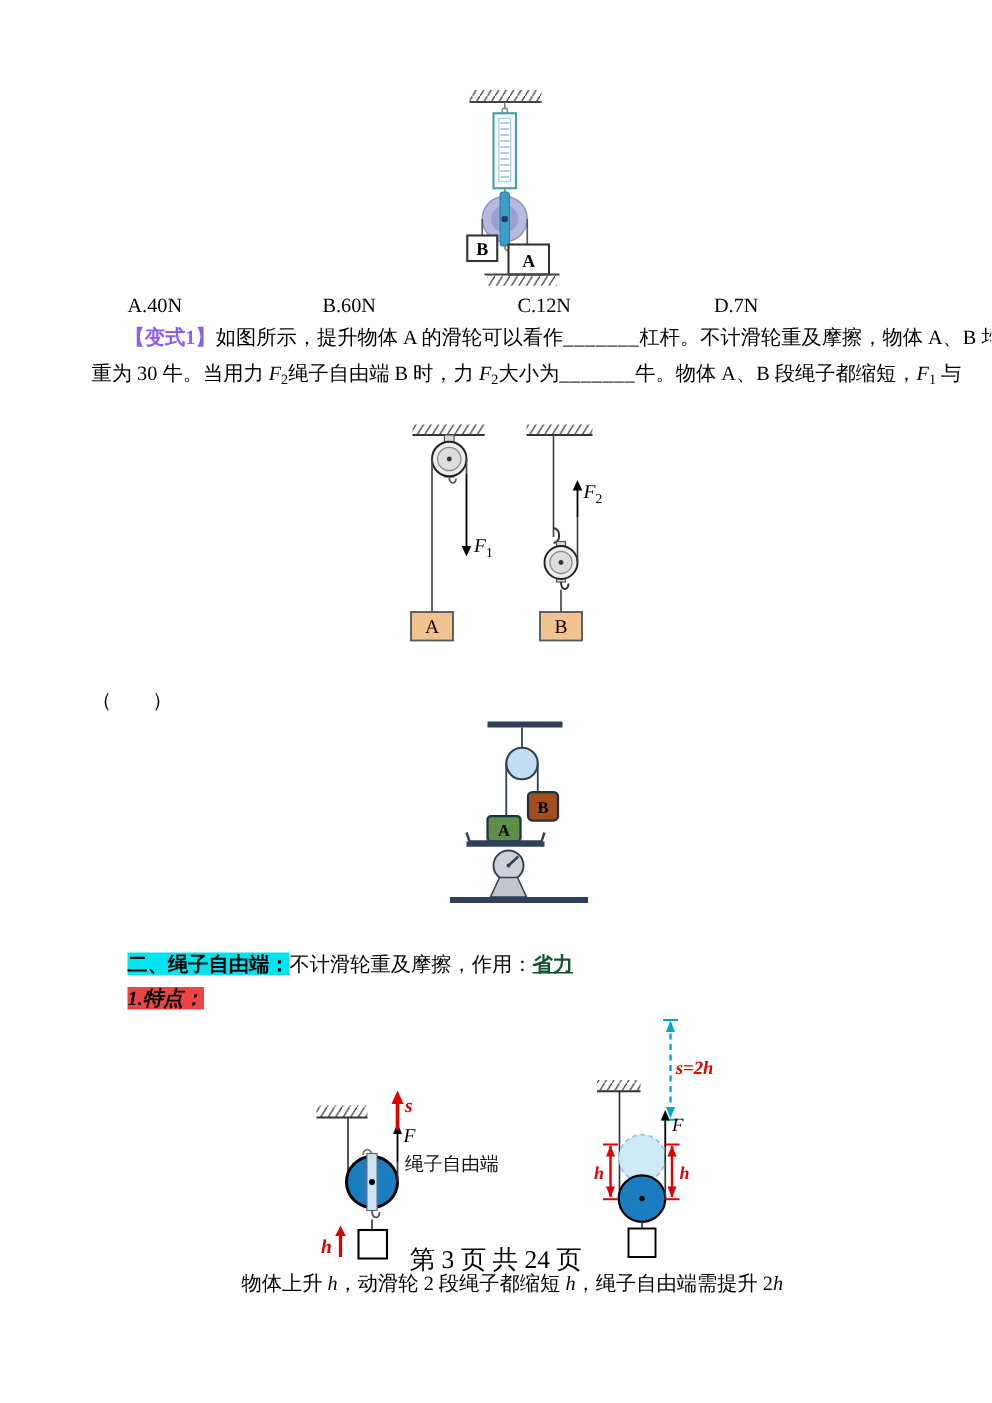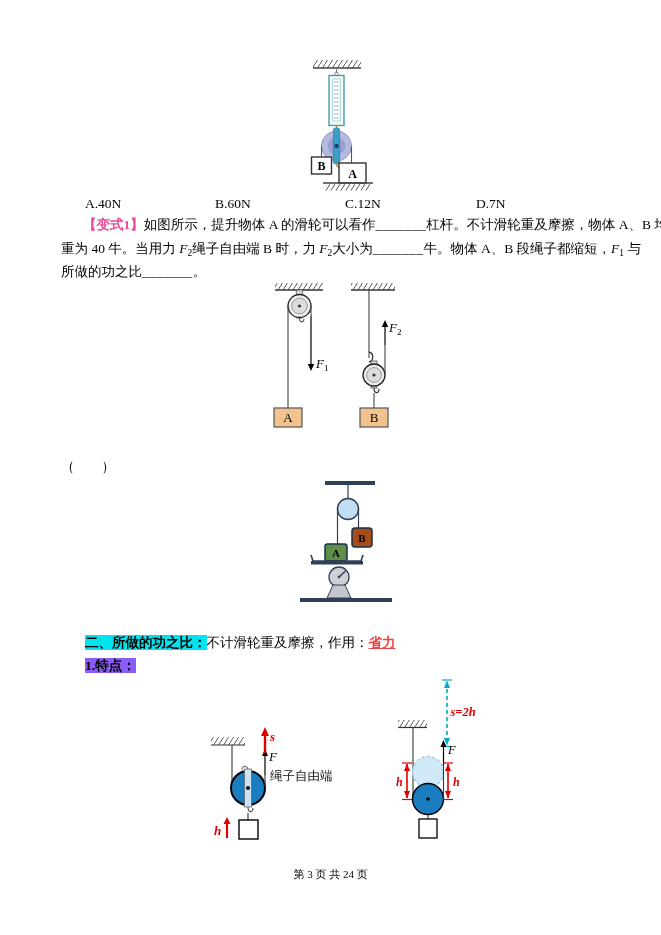--- a/index.html
+++ b/index.html
@@ -1,27 +1,27 @@
 <!DOCTYPE html>
 <html lang="zh"><head>
 <meta charset="utf-8">
 <style>
   html,body{margin:0;padding:0;background:#fff;}
   #page{position:relative;width:661px;height:935px;background:#fff;overflow:hidden;
         font-family:"Liberation Serif",serif;color:#000;font-size:13.5px;}
   .line{position:absolute;white-space:nowrap;height:20px;}
   .opt-row{position:absolute;left:0;width:661px;height:20px;}
   .opt{position:absolute;top:0;}
-  .mag{color:#ec4899;font-weight:bold;}
+  .mag{color:#8b5cf6;font-weight:bold;}
   .blank{letter-spacing:.5px;}
   .fi{font-style:italic;font-family:"Liberation Serif",serif;}
   .fsub{font-size:9.5px;vertical-align:-3px;}
   .hlc{background:#00e4f0;font-weight:bold;}
-  .hlg{background:#8b5cf6;font-weight:bold;}
-  .redul{color:#ef4444;font-weight:bold;text-decoration:underline;}
+  .hlg{background:#ef4444;font-weight:bold;font-style:italic;}
+  .redul{color:#14532d;font-weight:bold;text-decoration:underline;}
   .ital{font-style:italic;}
   .center-line{position:absolute;left:0;right:0;text-align:center;white-space:nowrap;}
   svg{position:absolute;}
   svg text{font-family:"Liberation Serif",serif;}
 </style>
 </head>
 <body>
 
 <div id="page">
 
@@ -71,22 +71,21 @@
   </svg>
 
   <div class="opt-row" style="top:196px">
     <span class="opt" style="left:85px">A.40N</span>
     <span class="opt" style="left:215px">B.60N</span>
     <span class="opt" style="left:345px">C.12N</span>
     <span class="opt" style="left:476px">D.7N</span>
   </div>
 
   <div class="line" style="top:216px;left:83px"><span class="mag">【变式1】</span><span>如图所示，提升物体 A 的滑轮可以看作</span><span class="blank">_______</span><span>杠杆。不计滑轮重及摩擦，物体 A、B 均</span></div>
-  <div class="line" style="top:240px;left:61px"><span>重为 40 牛。当用力 </span><span class="fi">F</span><span class="fsub">2</span><span>绳子自由端 B 时，力 </span><span class="fi">F</span><span class="fsub">2</span><span>大小为</span><span class="blank">_______</span><span>牛。物体 A、B 段绳子都缩短，</span><span class="fi">F</span><span class="fsub">1</span><span> 与 </span></div>
-  <div class="line" style="top:263px;left:61px"><span>所做的功之比</span><span class="blank">_______</span><span>。</span></div>
+  <div class="line" style="top:240px;left:61px"><span>重为 30 牛。当用力 </span><span class="fi">F</span><span class="fsub">2</span><span>绳子自由端 B 时，力 </span><span class="fi">F</span><span class="fsub">2</span><span>大小为</span><span class="blank">_______</span><span>牛。物体 A、B 段绳子都缩短，</span><span class="fi">F</span><span class="fsub">1</span><span> 与 </span></div>
 
   <svg style="left:263px;top:282px" width="152" height="146" viewBox="0 0 152 146">
     <defs>
       <pattern id="p2" patternUnits="userSpaceOnUse" width="5" height="8">
         <line x1="0" y1="8" x2="5" y2="0" stroke="#444" stroke-width="0.9"></line>
       </pattern>
     </defs>
 
     <rect x="12" y="1" width="48" height="7" fill="url(#p2)"></rect>
     <line x1="12" y1="8" x2="60" y2="8" stroke="#333" stroke-width="1.3"></line>
@@ -152,21 +151,21 @@
     <g>
       <circle cx="41" cy="100" r="10" fill="#cfcfd6" stroke="#2e4057" stroke-width="1.3"></circle>
       <line x1="41" y1="100" x2="47.5" y2="94" stroke="#2e4057" stroke-width="1.6"></line>
       <circle cx="41" cy="100" r="1.3" fill="#2e4057"></circle>
     </g>
     <polygon points="35,108 47,108 53,121 29,121" fill="#c4c4cc" stroke="#2e4057" stroke-width="1"></polygon>
     <rect x="2" y="121" width="92" height="4" fill="#2e4057"></rect>
   </svg>
 
 
-  <div class="line" style="top:634px;left:85px"><span class="hlc">二、所做的功之比：</span><span>不计滑轮重及摩擦，作用：</span><span class="redul">省力</span></div>
+  <div class="line" style="top:634px;left:85px"><span class="hlc">二、绳子自由端：</span><span>不计滑轮重及摩擦，作用：</span><span class="redul">省力</span></div>
   <div class="line" style="top:657px;left:85px"><span class="hlg">1.特点：</span></div>
 
   <svg style="left:203px;top:722px" width="142" height="124" viewBox="0 0 142 124">
     <defs>
       <pattern id="p4" patternUnits="userSpaceOnUse" width="5" height="8">
         <line x1="0" y1="8" x2="5" y2="0" stroke="#444" stroke-width="0.9"></line>
       </pattern>
     </defs>
     <rect x="8" y="15" width="34" height="8" fill="url(#p4)"></rect>
     <line x1="8" y1="23" x2="42" y2="23" stroke="#333" stroke-width="1.2"></line>
@@ -238,15 +237,16 @@
       <line x1="55" y1="90" x2="55" y2="124" stroke-width="1.6"></line>
       <line x1="50" y1="125.5" x2="60" y2="125.5" stroke-width="1.2"></line>
       <polygon points="52,97 58,97 55,89.5" fill="#e00000" stroke="none"></polygon>
       <polygon points="52,117 58,117 55,124.5" fill="#e00000" stroke="none"></polygon>
     </g>
     <text x="60" y="112" font-size="12" font-style="italic" font-weight="bold" fill="#e00000">h</text>
     <line x1="35" y1="140.5" x2="35" y2="145" stroke="#333" stroke-width="1.1"></line>
     <rect x="26" y="145" width="18" height="19" fill="#fff" stroke="#000" stroke-width="1.3"></rect>
   </svg>
 
-  <div class="center-line" style="top:867px;font-size:11px">第 3 页 共 24 页</div>
+  <div class="center-line" style="top:847px;padding-left:22px;font-size:13.5px"><span>物体上升 </span><span class="ital">h</span><span>，动滑轮 2 段绳子都缩短 </span><span class="ital">h</span><span>，绳子自由端需提升 2</span><span class="ital">h</span></div>
+  <div class="center-line" style="top:828px;font-size:17px">第 3 页 共 24 页</div>
 
 </div>
 
 </body></html>

